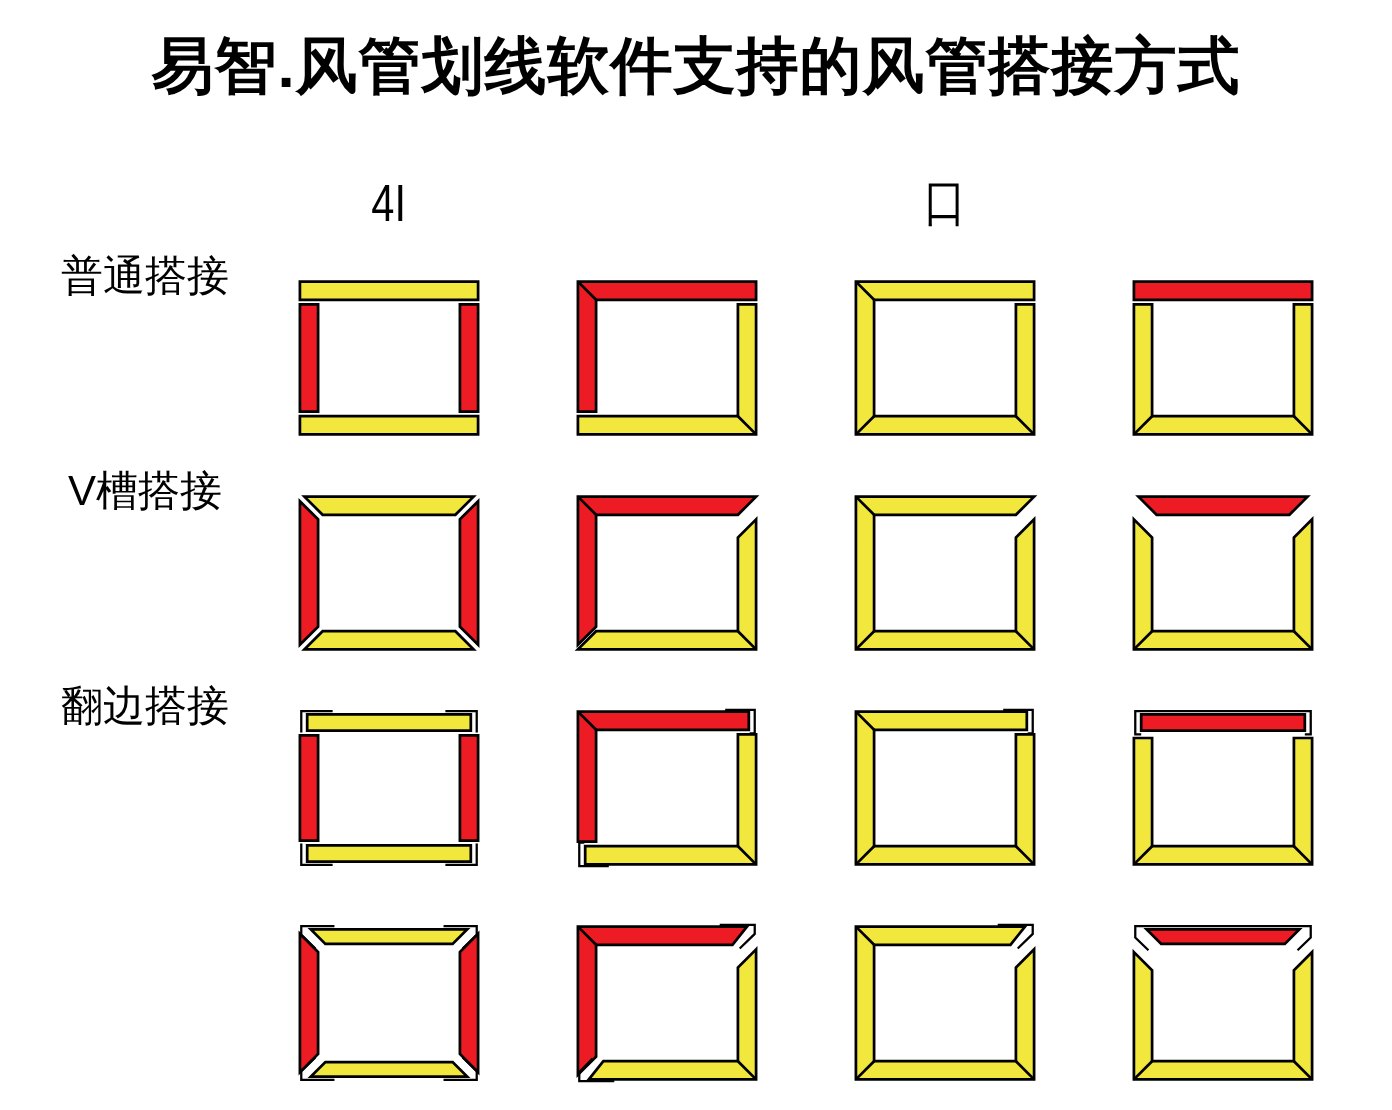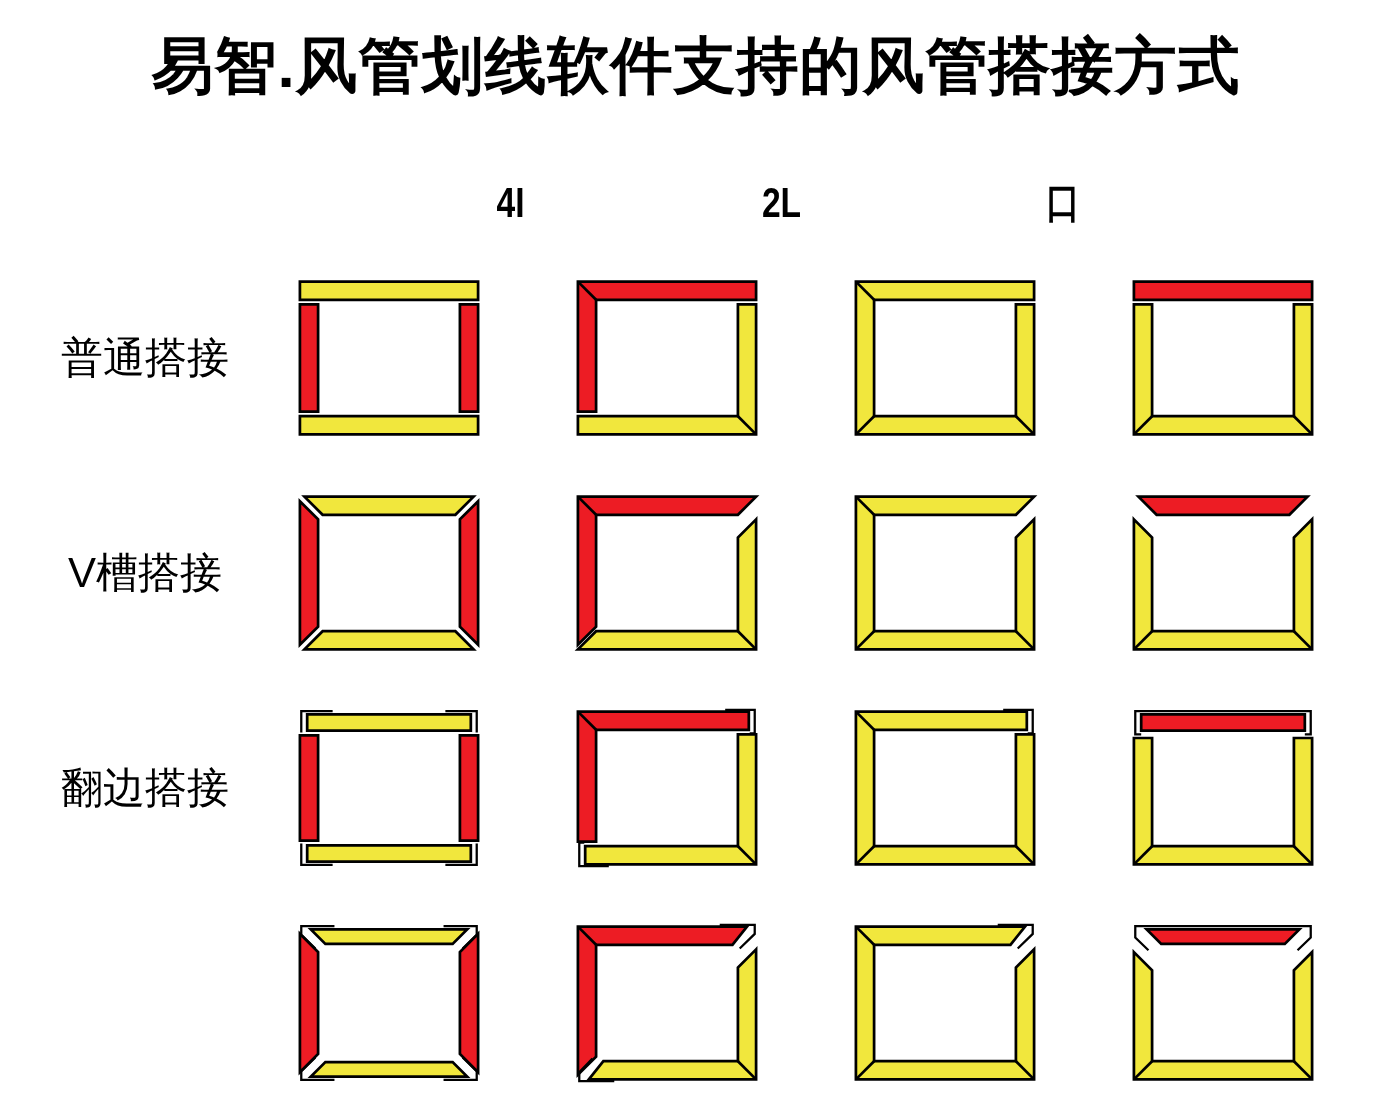--- a/index.html
+++ b/index.html
@@ -10,46 +10,43 @@
     margin:0;text-align:center;
     font-size:62px;font-weight:bold;letter-spacing:1px;white-space:nowrap;
   }
   .grid{
     position:absolute;top:155px;left:0;
     display:grid;
     grid-template-columns:250px 278px 278px 278px 278px;
     grid-template-rows:95px 215px 215px 215px 215px;
   }
   .hcell{
-    display:flex;align-items:center;justify-content:flex-end;
-    font-size:42px;font-weight:700;
+    display:flex;align-items:center;justify-content:center;
+    font-size:52px;font-weight:400;
   }
   .hcell .hlabel{display:inline-block;transform:scaleX(0.8);}
   .rlabel{
-    display:flex;flex-direction:column;align-items:center;justify-content:center;
+    display:flex;flex-direction:column;align-items:center;
     font-size:42px;line-height:1.22;text-align:center;
     transform:translateX(20px);
   }
   .cell{display:flex;align-items:center;justify-content:center;}
   .cell svg{display:block;}
 </style>
 </head>
 <body>
 
 <div class="page">
   <h1 class="title">易智.风管划线软件支持的风管搭接方式</h1>
 
   <div class="grid">
     <div style="grid-row:1;grid-column:1;"></div>
 
     <div class="hcell" style="grid-row:1;grid-column:2;">
       <span class="hlabel">4I</span>
-    </div>
-    <div class="hcell" style="grid-row:1;grid-column:3;">
-      <span class="hlabel">2L</span>
     </div>
     <div class="hcell" style="grid-row:1;grid-column:4;">
       <span class="hlabel">口</span>
     </div>
 
     <div class="rlabel" style="grid-row:2;grid-column:1;">
       <span>普通搭接</span>
     </div>
     <div class="rlabel" style="grid-row:4;grid-column:1;">
       <span>翻边搭接</span>

